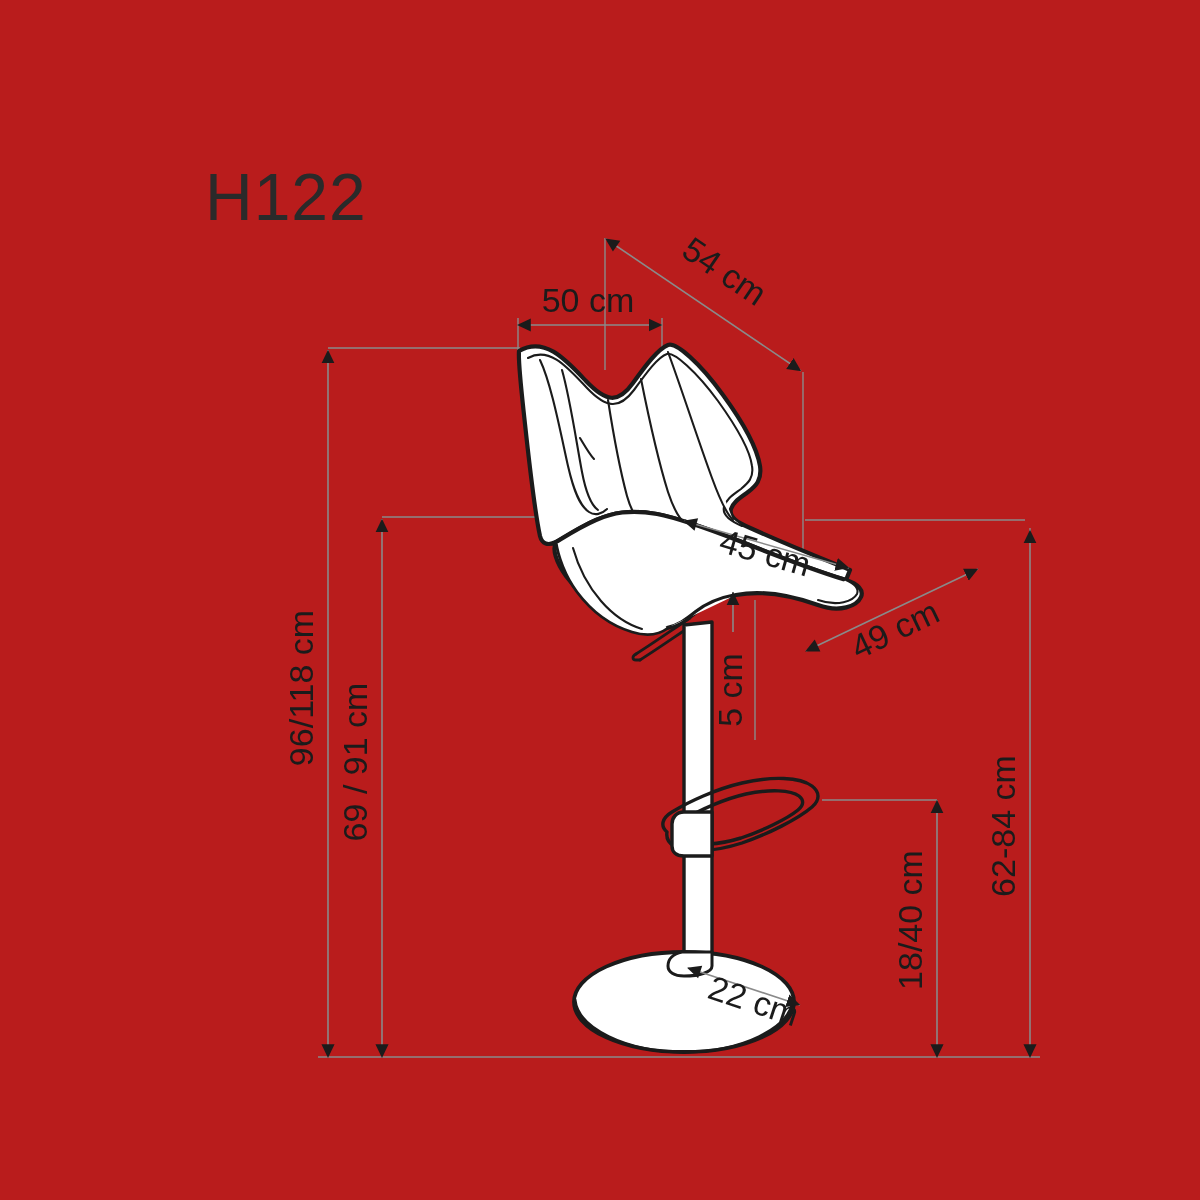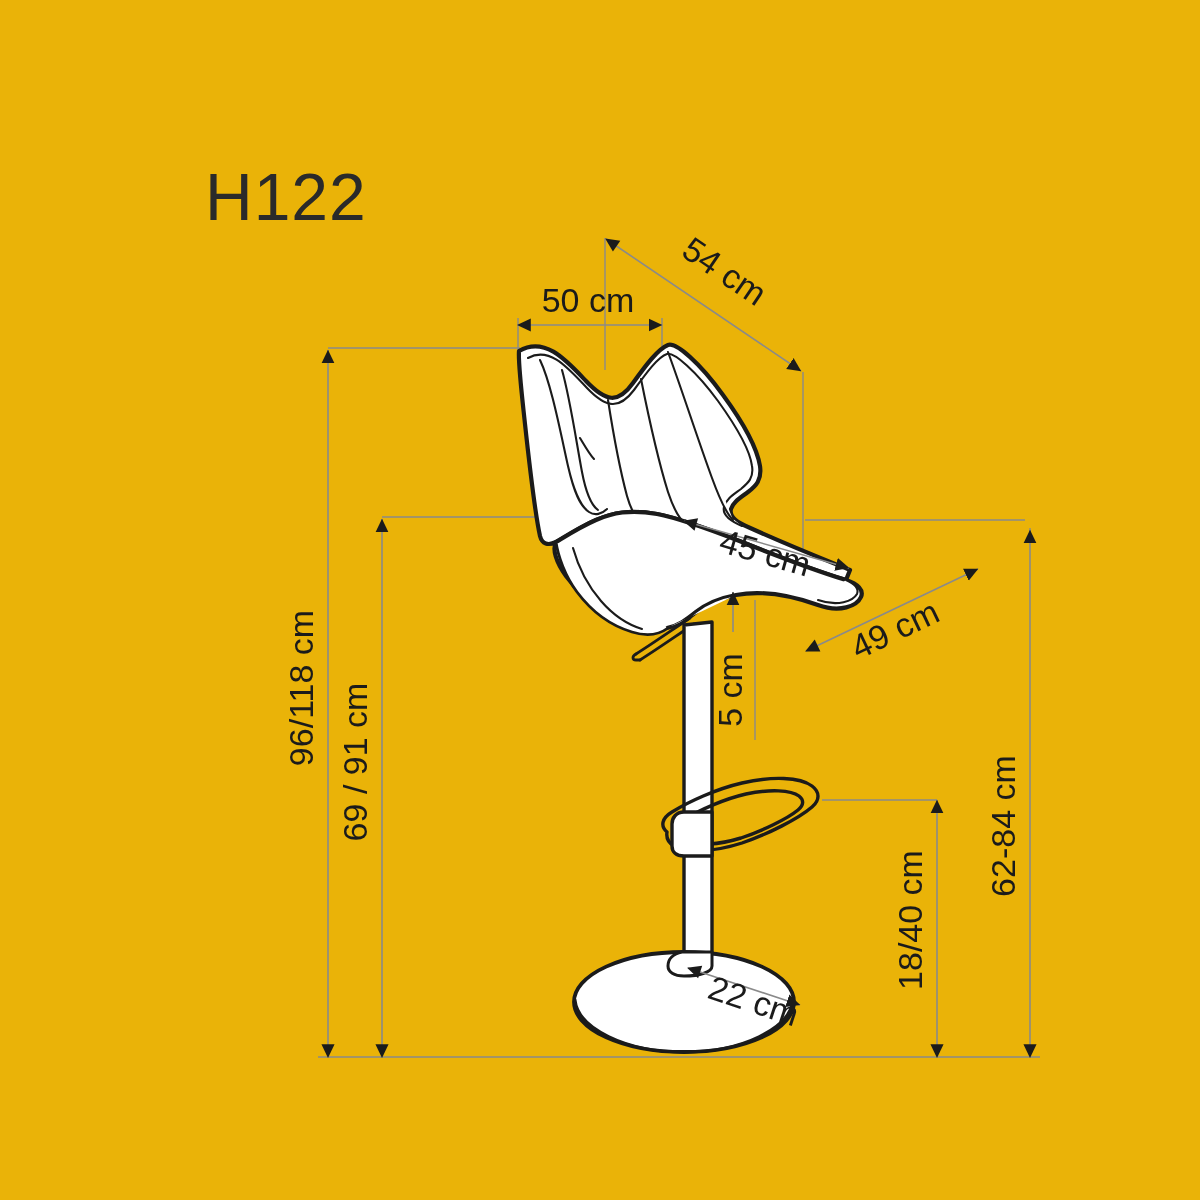--- a/index.html
+++ b/index.html
@@ -8,21 +8,21 @@
     padding: 0;
     background: #ffffff;
   }
   body {
     font-family: "Liberation Sans", sans-serif;
   }
   #page {
     position: relative;
     width: 1200px;
     height: 1200px;
-    background: #eab308;
+    background: #b91c1c;
     overflow: hidden;
   }
   #drawing {
     position: absolute;
     top: 0;
     left: 0;
     width: 1200px;
     height: 1200px;
     display: block;
   }

